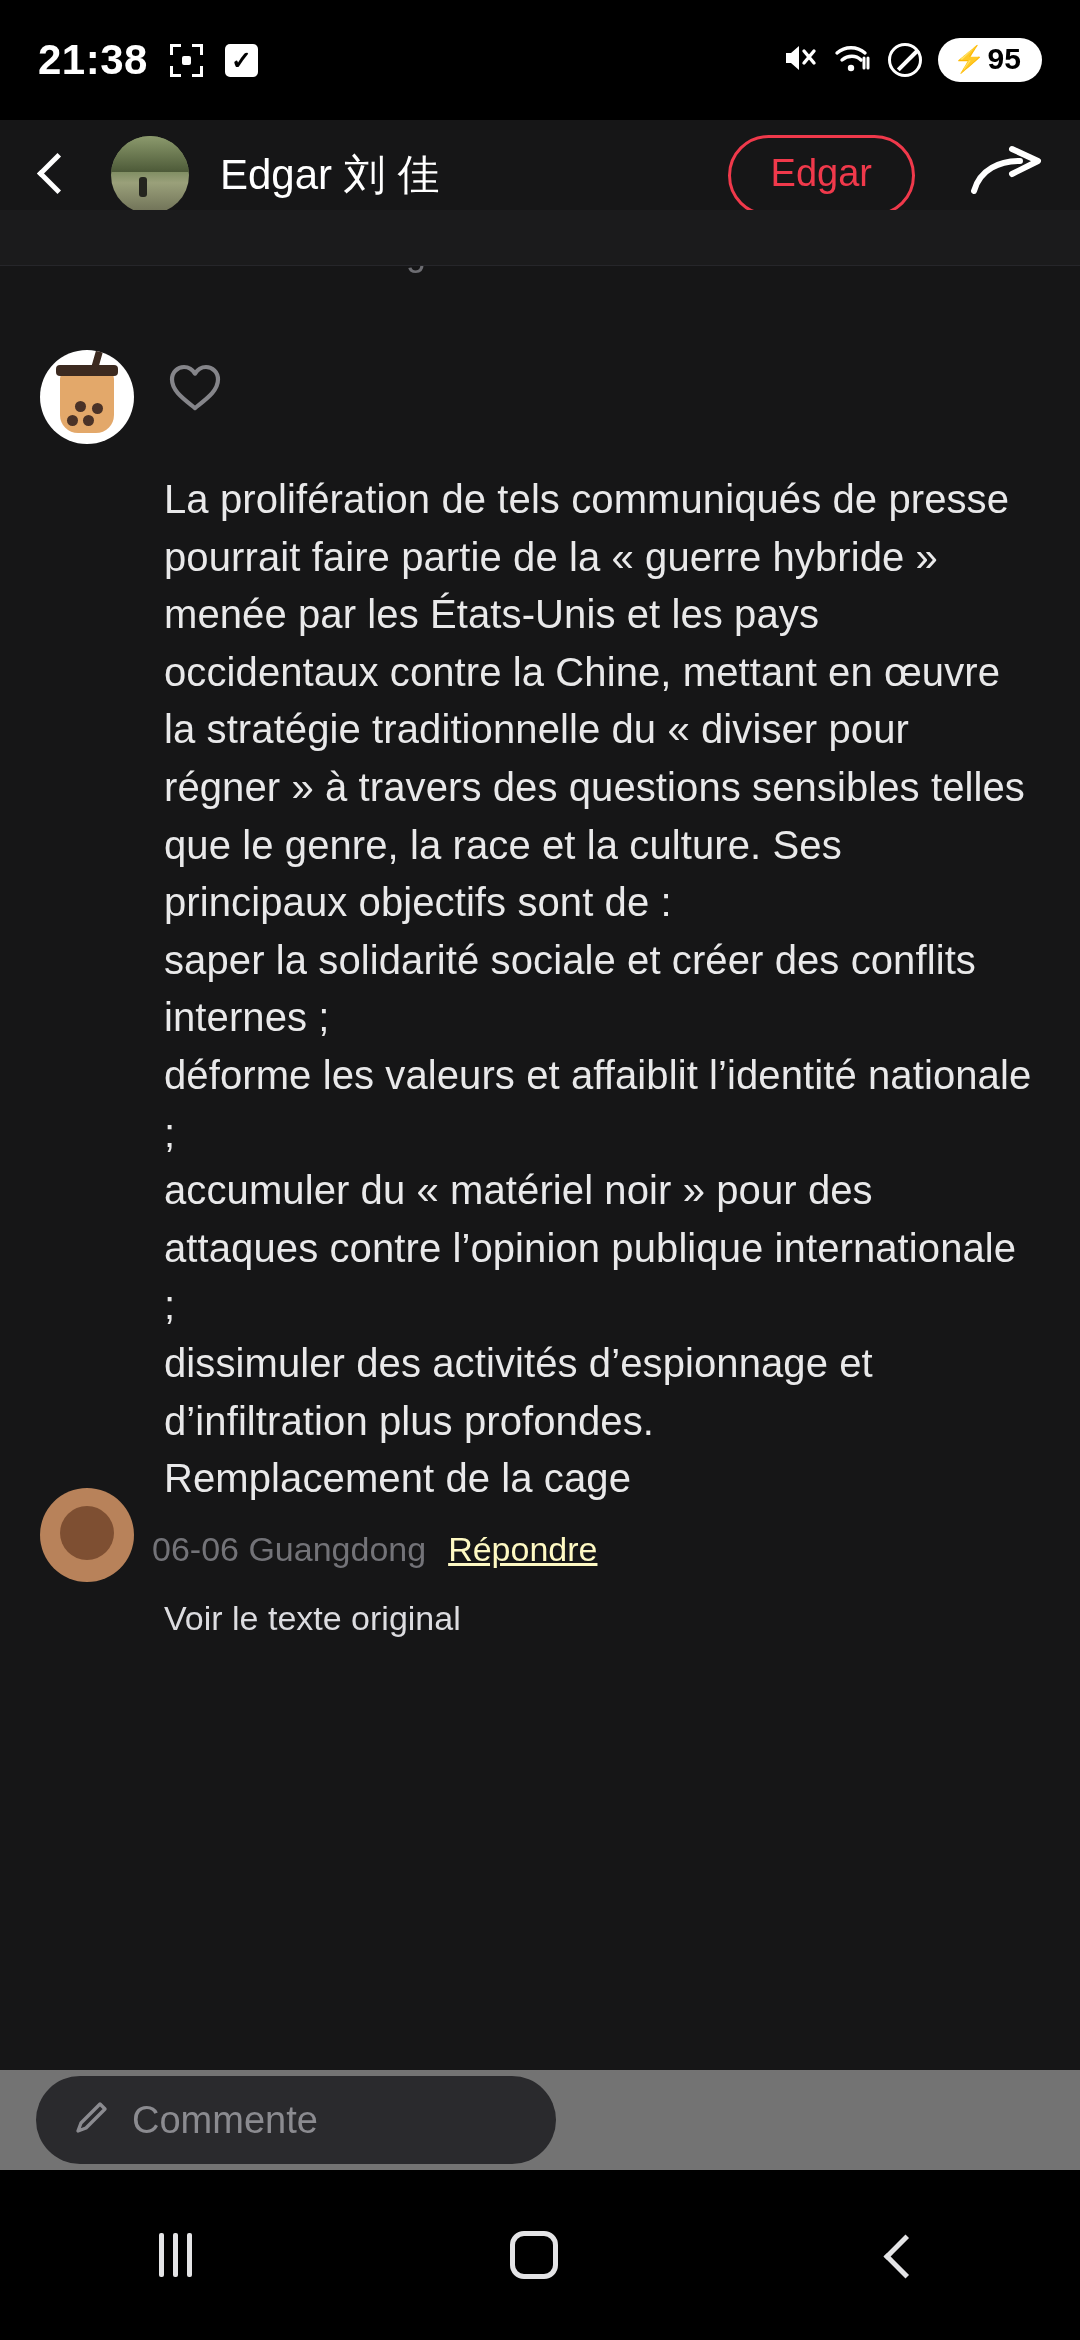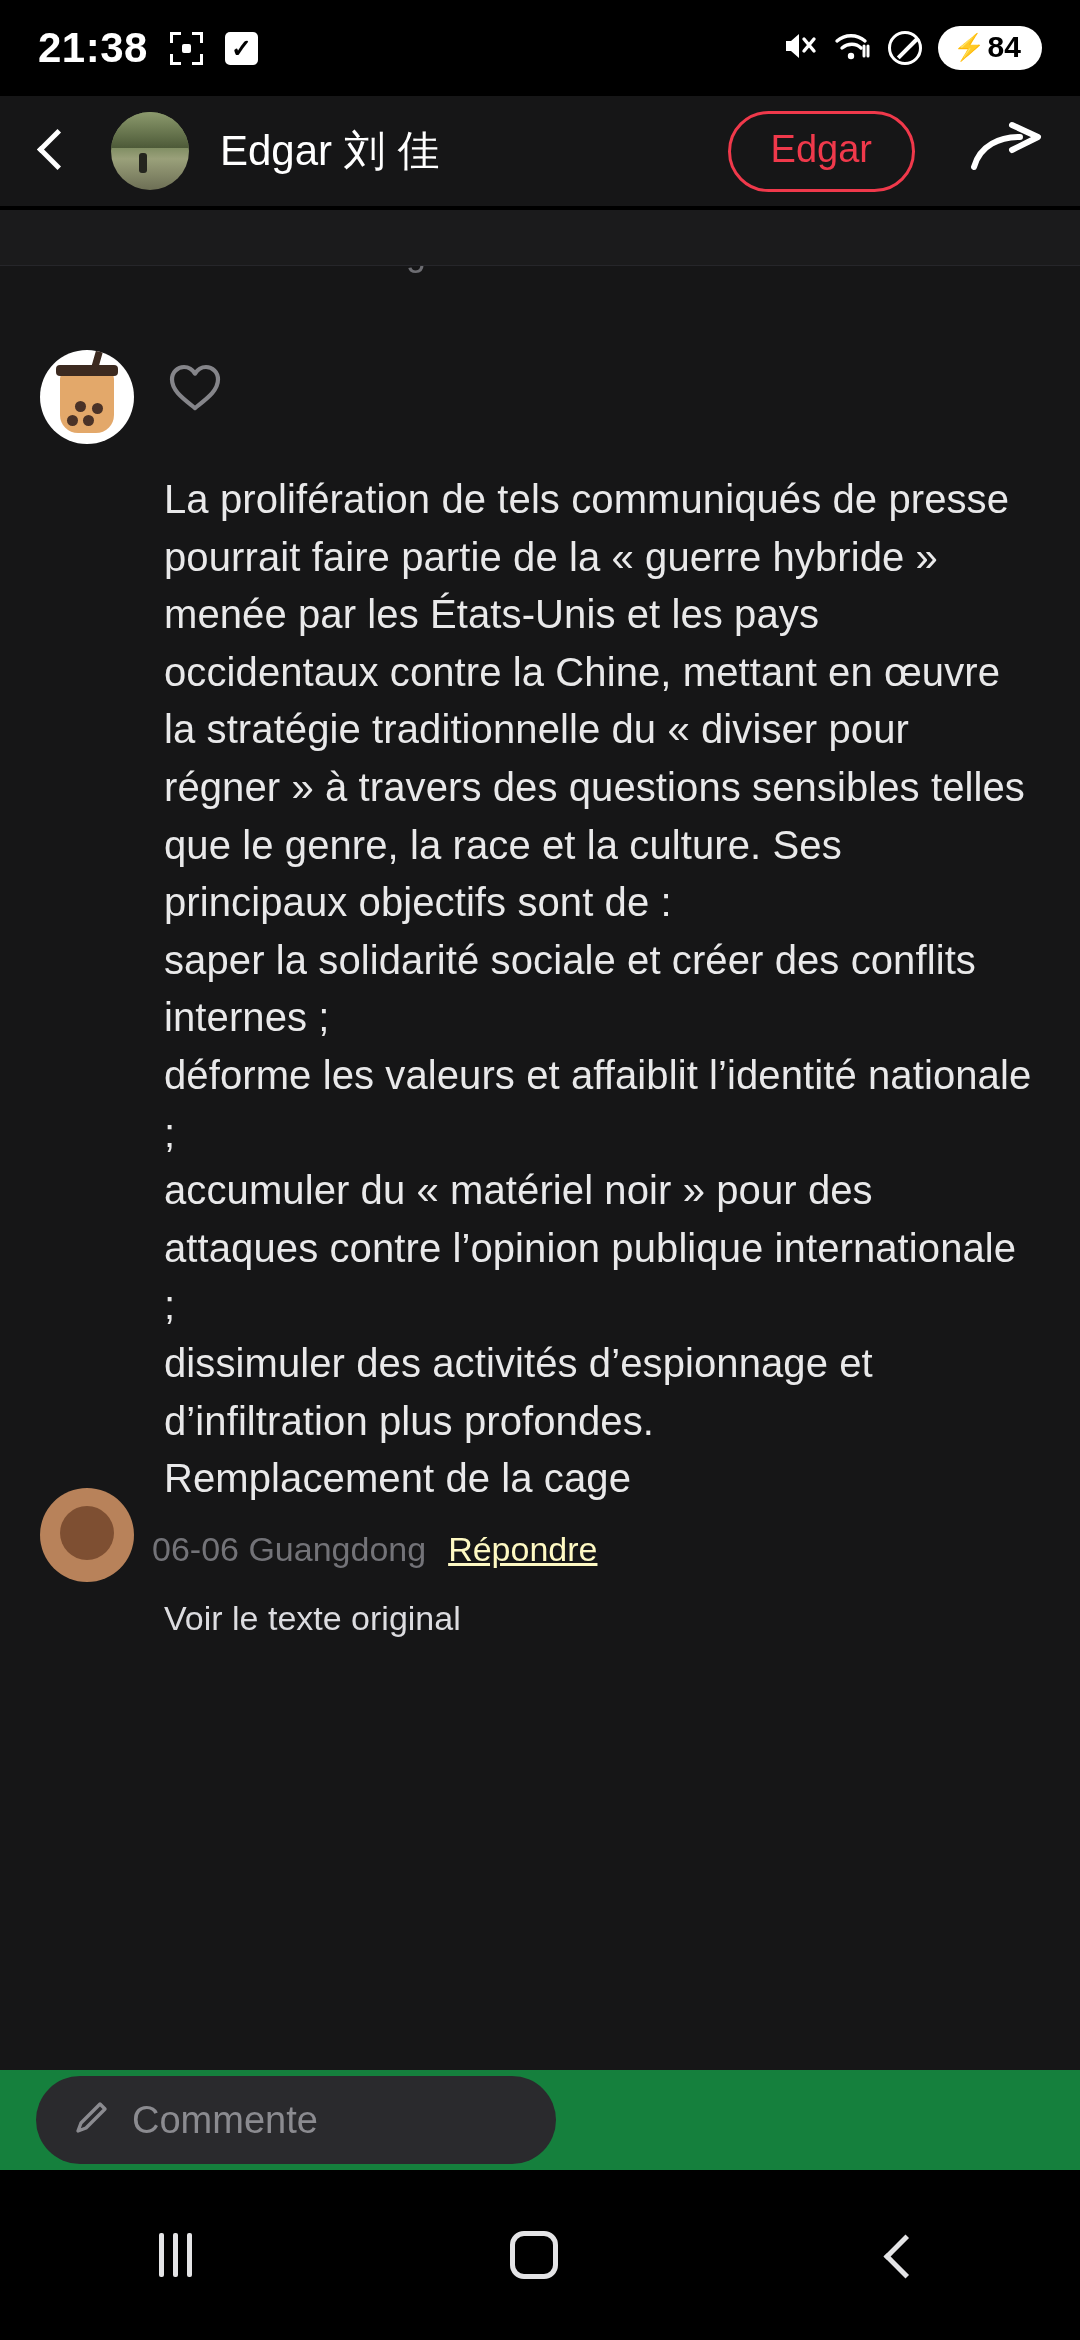--- a/index.html
+++ b/index.html
@@ -7,21 +7,21 @@
     width: 1080px;
     height: 2340px;
     background: #000;
     font-family: "Liberation Sans", sans-serif;
     overflow: hidden;
   }
   body { position: relative; }
 
   
   .statusbar {
-    height: 96px;
+    height: 120px;
     display: flex;
     align-items: center;
     justify-content: space-between;
     padding: 0 38px;
     background: #000;
   }
   .sb-left { display: flex; align-items: center; gap: 22px; }
   .sb-clock {
     color: #fff;
     font-size: 42px;
@@ -207,21 +207,21 @@
   .next-avatar::after {
     content: ""; position: absolute; left: 20px; top: 18px;
     width: 54px; height: 54px; border-radius: 50%; background: #7e4f32;
   }
 
   
   .bottombar {
     position: absolute;
     left: 0; right: 0; bottom: 170px;
     height: 100px;
-    background: #15803d;
+    background: #737373;
     display: flex; align-items: center;
     padding: 0 36px;
     gap: 20px;
   }
   .comment-box {
     flex: none;
     width: 520px; height: 88px;
     background: #2a2a2d;
     border-radius: 46px;
     display: flex; align-items: center;
@@ -297,21 +297,21 @@
       <svg width="38" height="34" viewBox="0 0 38 34" fill="none">
         <path d="M3 12c8-7 20-7 28 0" stroke="#fff" stroke-width="3.4" stroke-linecap="round"></path>
         <path d="M8 19c6-5 14-5 19 0" stroke="#fff" stroke-width="3.4" stroke-linecap="round"></path>
         <circle cx="17" cy="27" r="3.2" fill="#fff"></circle>
         <path d="M30 17v10M34 17v10" stroke="#fff" stroke-width="3" stroke-linecap="round"></path>
       </svg>
     </div>
     <div class="sb-dnd"></div>
     <div class="sb-batt">
       <span class="bolt">⚡</span>
-      <span>84</span>
+      <span>95</span>
     </div>
   </div>
 </div>
 
 <div class="appbar">
   <div class="back-chevron"></div>
   <div class="avatar"></div>
   <div class="username">Edgar 刘 佳</div>
   <button class="follow-btn">Edgar</button>
   <div class="share-icon">

